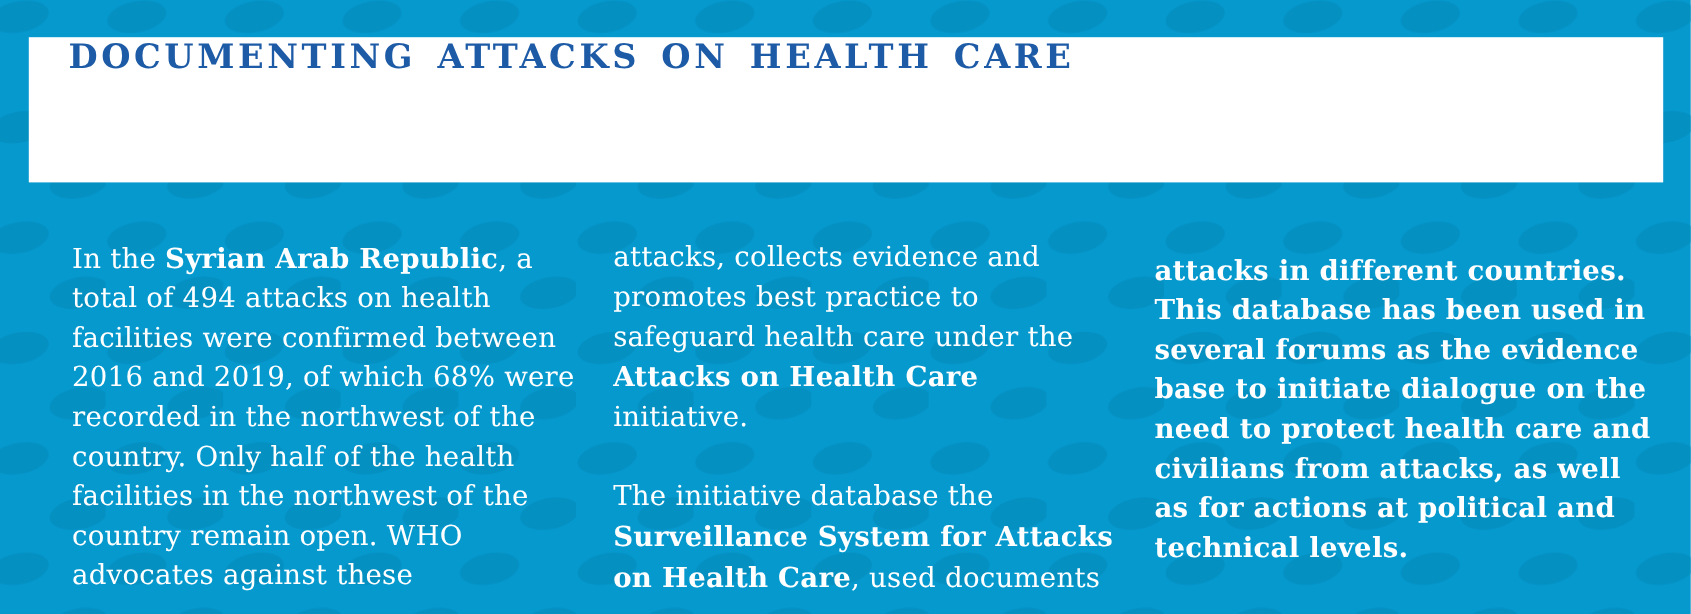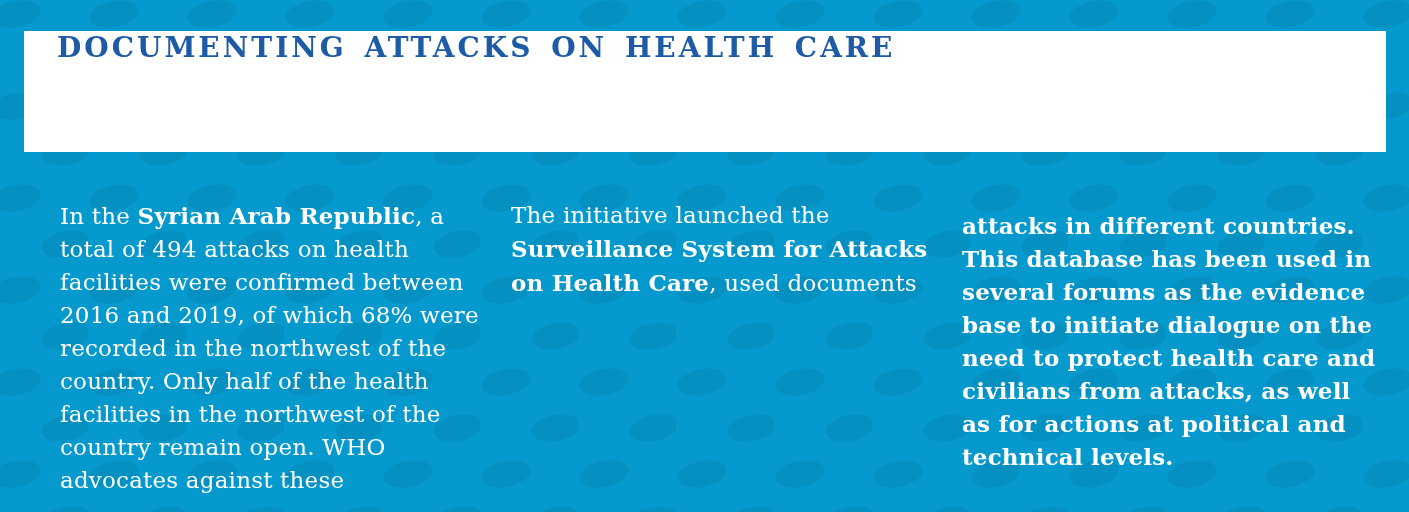--- a/index.html
+++ b/index.html
@@ -85,20 +85,21 @@
 
   <div class="header-band">
     <h1 class="page-title">DOCUMENTING ATTACKS ON HEALTH CARE</h1>
   </div>
 
   <div class="content">
     <div class="text-column">
         <p><span>In the </span><span class="b">Syrian Arab Republic</span><span>, a total of 494 attacks on health facilities were confirmed between 2016 and 2019, of which 68% were recorded in the northwest of the country. Only half of the health facilities in the northwest of the country remain open. WHO advocates against these</span></p>
       </div>
     <div class="text-column">
-        <p><span>The initiative launched the </span><span class="b">Surveillance System for Attacks on Health Care</span><span>, used documents</span></p>
+        <p><span>attacks, collects evidence and promotes best practice to safeguard health care under the </span><span class="b">Attacks on Health Care</span><span> initiative.</span></p>
+        <p><span>The initiative database the </span><span class="b">Surveillance System for Attacks on Health Care</span><span>, used documents</span></p>
       </div>
     <div class="text-column offset-down">
         <p><span>attacks in different countries. This database has been used in several forums as the evidence base to initiate dialogue on the need to protect health care and civilians from attacks, as well as for actions at political and technical levels.</span></p>
       </div>
   </div>
 
 </div>
 
 </body></html>

